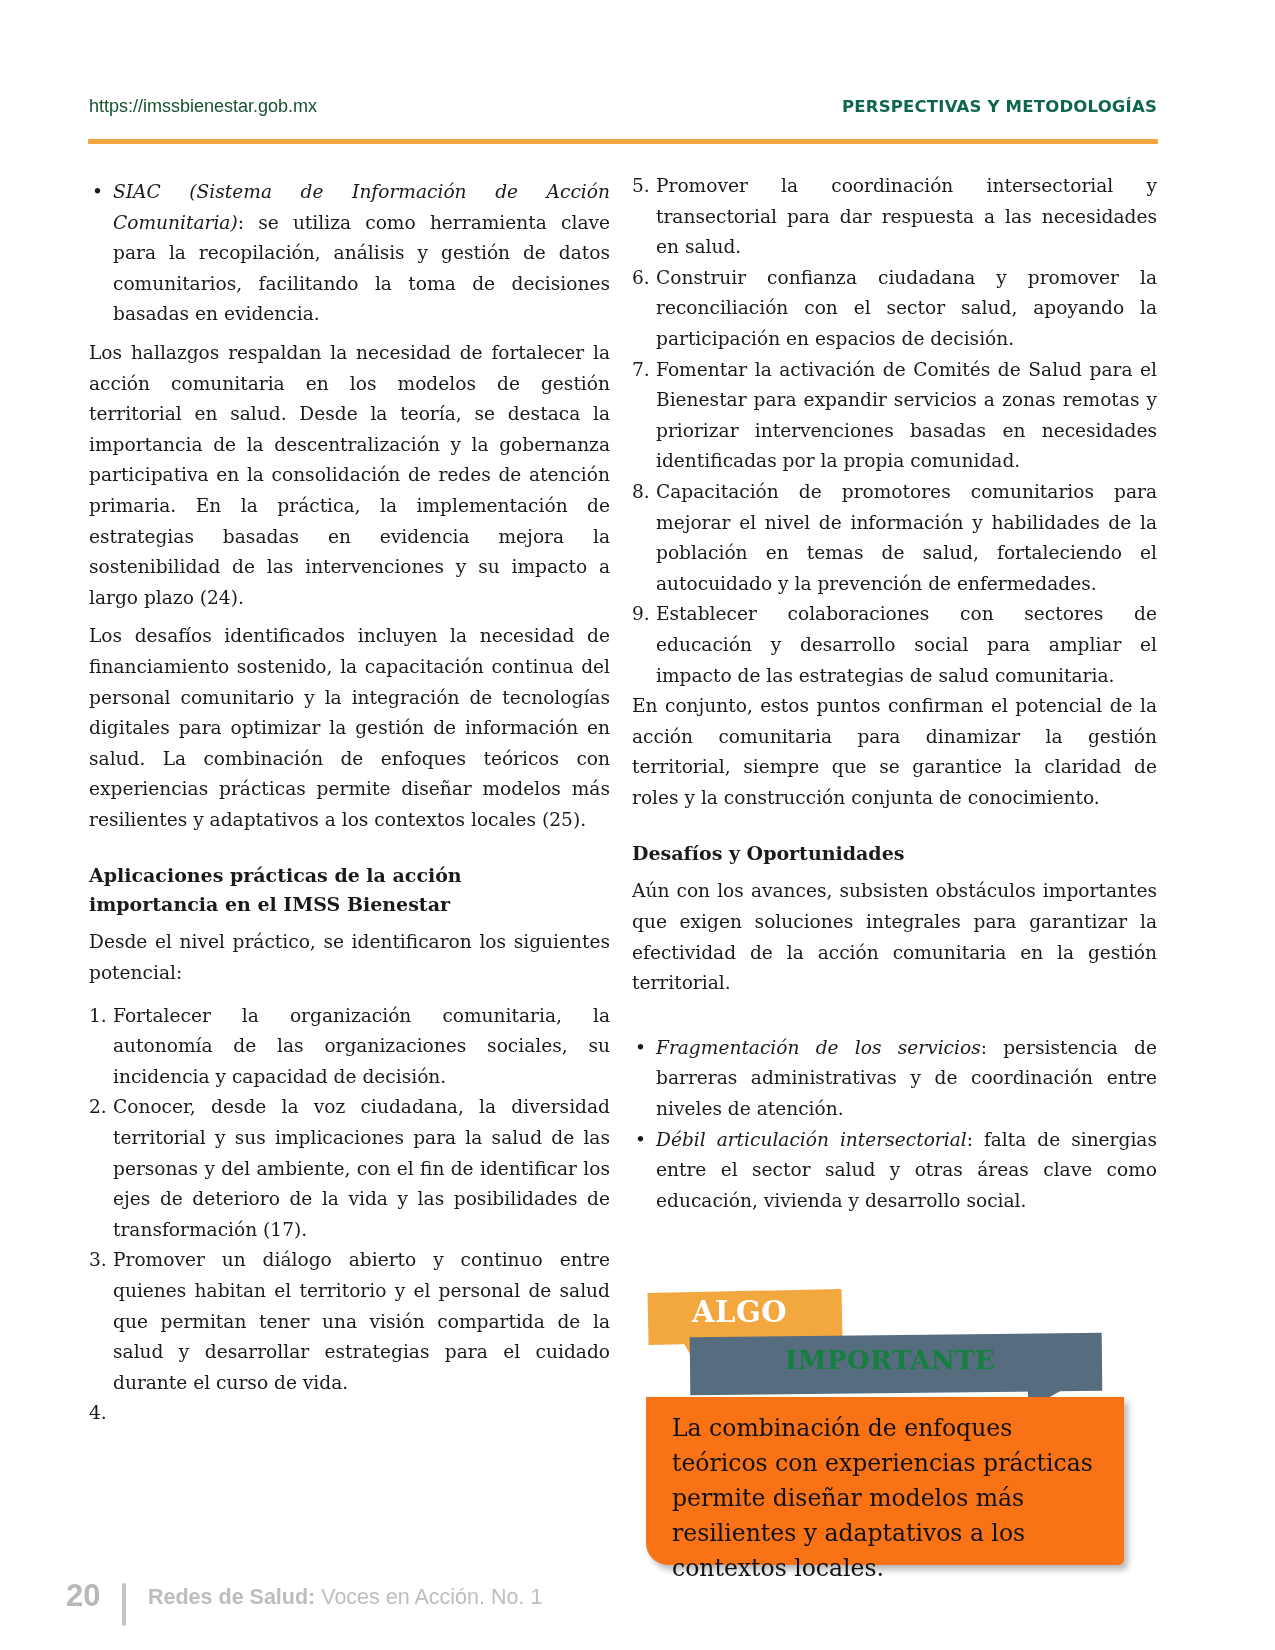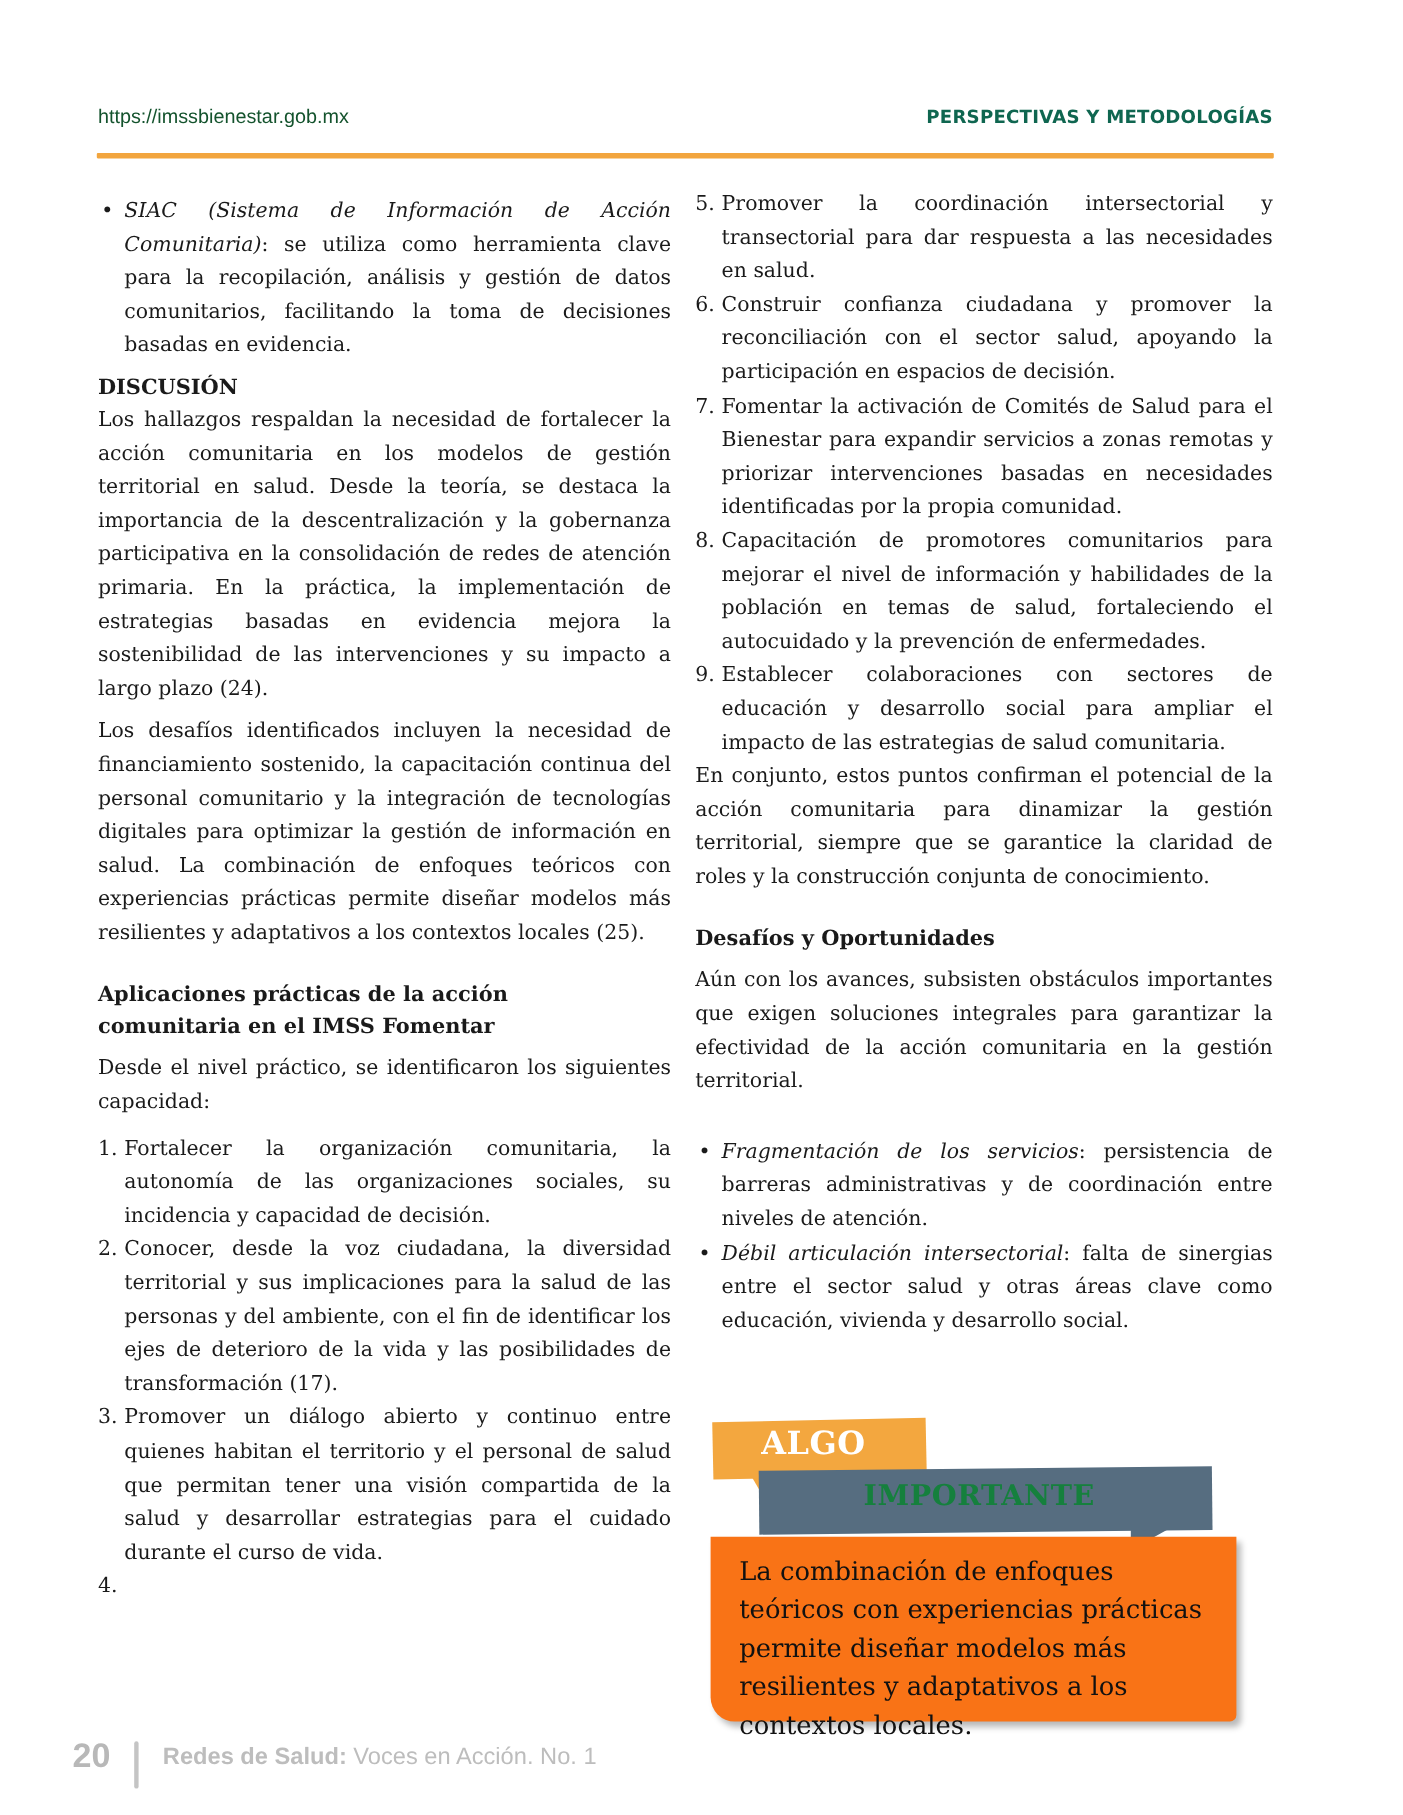--- a/index.html
+++ b/index.html
@@ -48,28 +48,27 @@
 <div class="hdr-url">https://imssbienestar.gob.mx</div>
 <div class="hdr-section">PERSPECTIVAS Y METODOLOGÍAS</div>
 <div class="hdr-rule"></div>
 
 <div class="col col-left">
   <div class="bullet">
     <span class="dot">•</span>
     <span class="it">SIAC (Sistema de Información de Acción Comunitaria)</span><span>: se utiliza como herramienta clave para la recopilación, análisis y gestión de datos comunitarios, facilitando la toma de decisiones basadas en evidencia.</span>
   </div>
   <div class="gap-s"></div>
-  <h3 class="h-bold">DISCUSIÓN</h3>
   <p>Los hallazgos respaldan la necesidad de fortalecer la acción comunitaria en los modelos de gestión territorial en salud. Desde la teoría, se destaca la importancia de la descentralización y la gobernanza participativa en la consolidación de redes de atención primaria. En la práctica, la implementación de estrategias basadas en evidencia mejora la sostenibilidad de las intervenciones y su impacto a largo plazo (24).</p>
   <div class="gap-s"></div>
   <p>Los desafíos identificados incluyen la necesidad de financiamiento sostenido, la capacitación continua del personal comunitario y la integración de tecnologías digitales para optimizar la gestión de información en salud. La combinación de enfoques teóricos con experiencias prácticas permite diseñar modelos más resilientes y adaptativos a los contextos locales (25).</p>
   <div class="gap-l"></div>
-  <h3 class="h-bold"><span>Aplicaciones prácticas de la acción</span><br><span>comunitaria en el IMSS Fomentar</span></h3>
+  <h3 class="h-bold"><span>Aplicaciones prácticas de la acción</span><br><span>importancia en el IMSS Bienestar</span></h3>
   <div class="gap-s"></div>
-  <p>Desde el nivel práctico, se identificaron los siguientes capacidad:</p>
+  <p>Desde el nivel práctico, se identificaron los siguientes potencial:</p>
   <div class="gap-m"></div>
   <div class="num"><span class="n">1.</span><span>Fortalecer la organización comunitaria, la autonomía de las organizaciones sociales, su incidencia y capacidad de decisión.</span></div>
   <div class="num"><span class="n">2.</span><span>Conocer, desde la voz ciudadana, la diversidad territorial y sus implicaciones para la salud de las personas y del ambiente, con el fin de identificar los ejes de deterioro de la vida y las posibilidades de transformación (17).</span></div>
   <div class="num"><span class="n">3.</span><span>Promover un diálogo abierto y continuo entre quienes habitan el territorio y el personal de salud que permitan tener una visión compartida de la salud y desarrollar estrategias para el cuidado durante el curso de vida.</span></div>
   <div class="num"><span class="n">4.</span></div>
 </div>
 
 <div class="col col-right">
   <div class="num"><span class="n">5.</span><span>Promover la coordinación intersectorial y transectorial para dar respuesta a las necesidades en salud.</span></div>
   <div class="num"><span class="n">6.</span><span>Construir confianza ciudadana y promover la reconciliación con el sector salud, apoyando la participación en espacios de decisión.</span></div>

